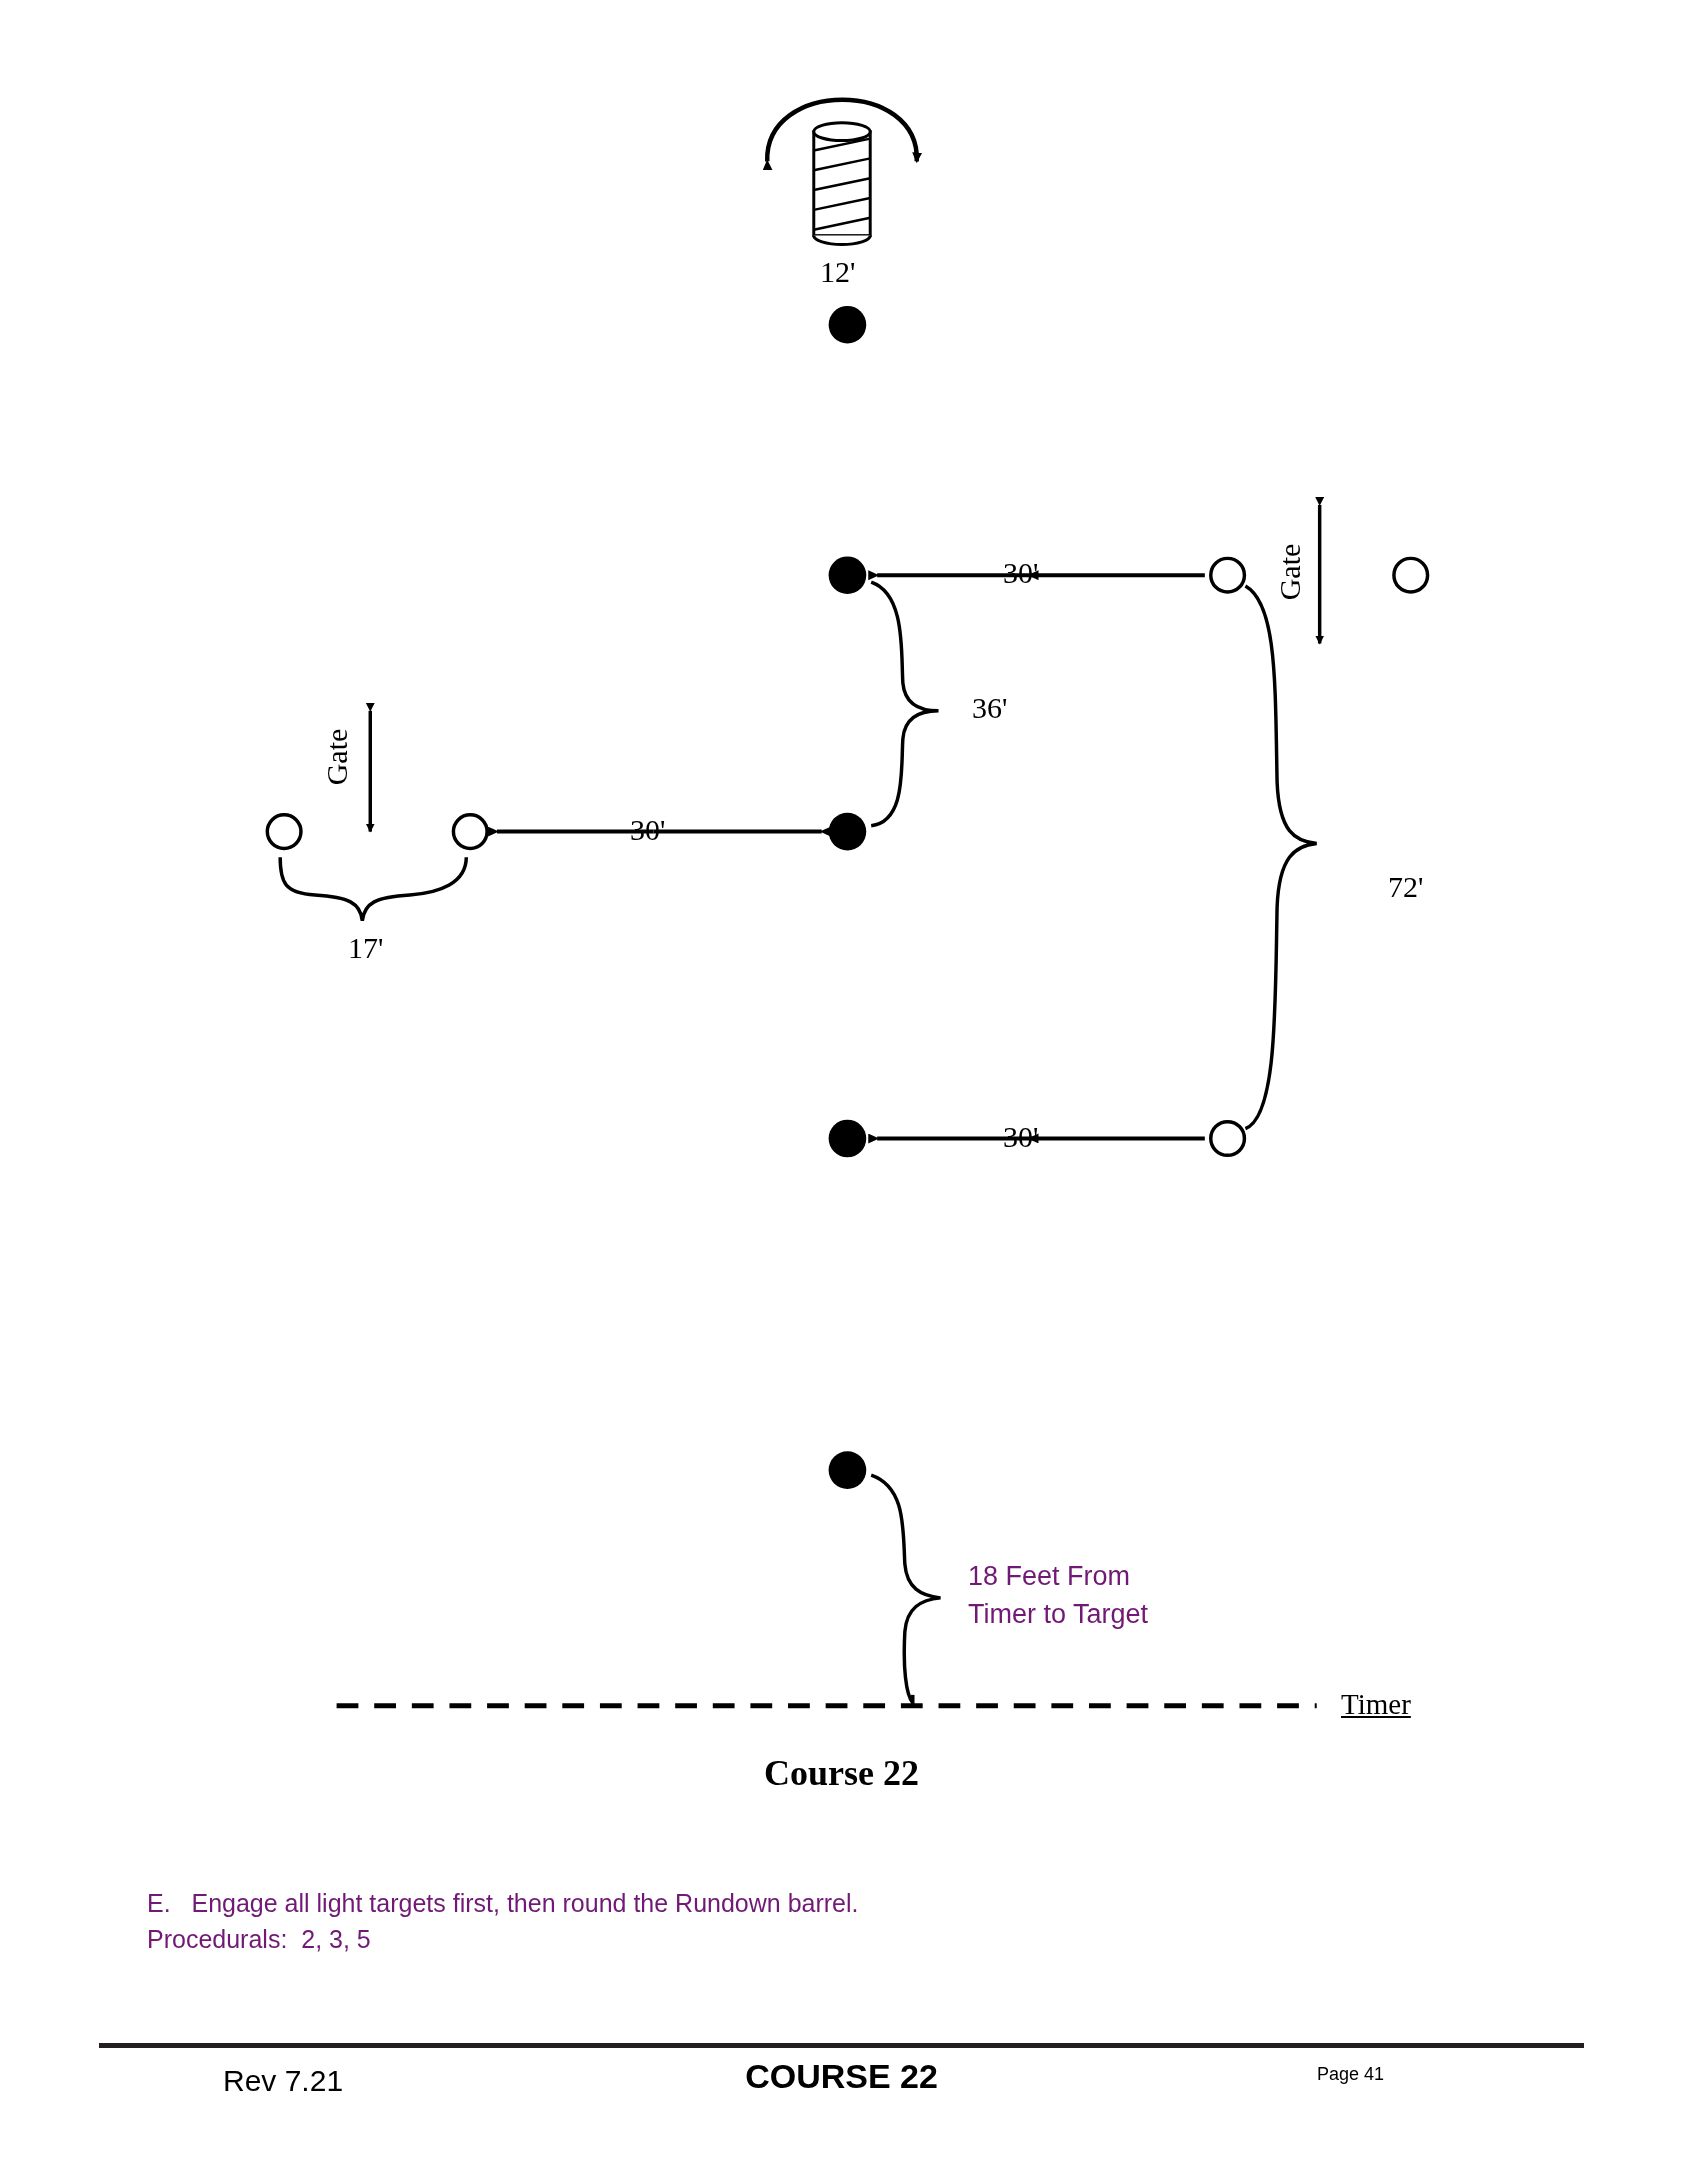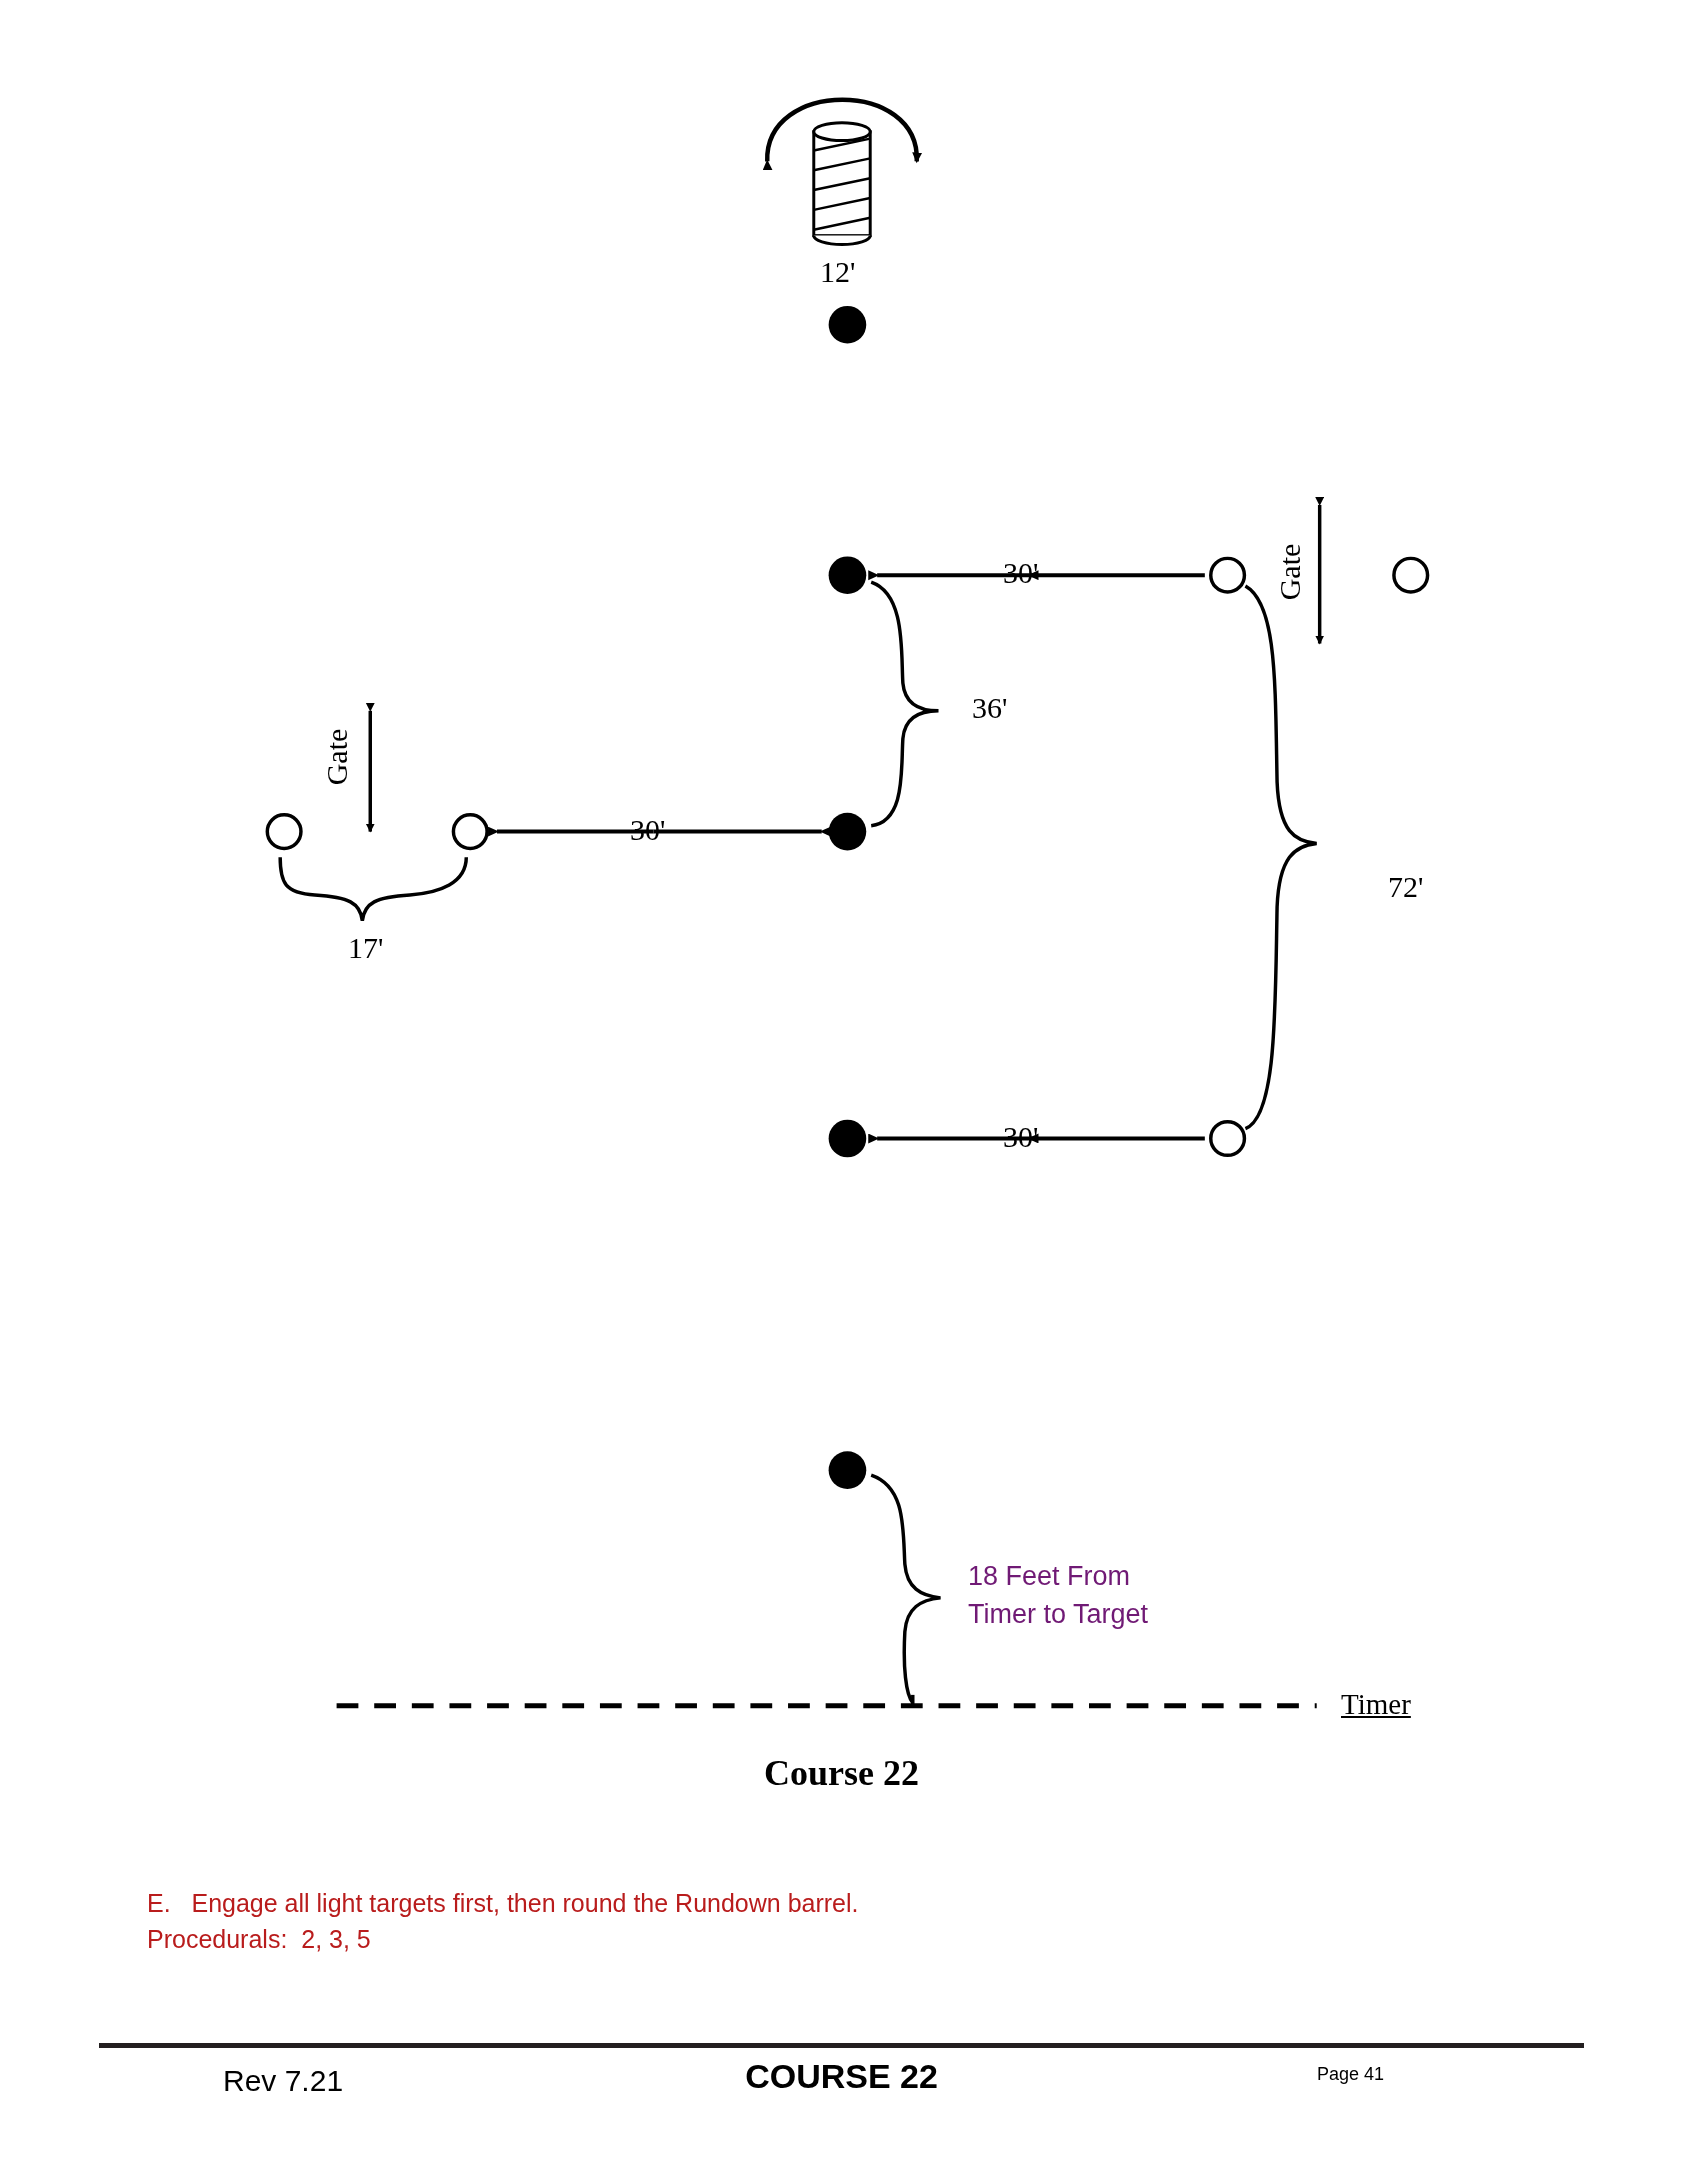--- a/index.html
+++ b/index.html
@@ -58,21 +58,21 @@
   .course-title {
     font-family: "Liberation Serif", serif;
     font-weight: bold;
     font-size: 36px;
     color: #000;
   }
   .instr {
     font-family: "Liberation Sans", sans-serif;
     font-size: 25px;
     line-height: 36px;
-    color: #b91c1c;
+    color: #701a75;
   }
   .footer-rule {
     position: absolute;
     left: 99px;
     top: 2043px;
     width: 1485px;
     height: 5px;
     background: #231f20;
   }
   .footer-left {

